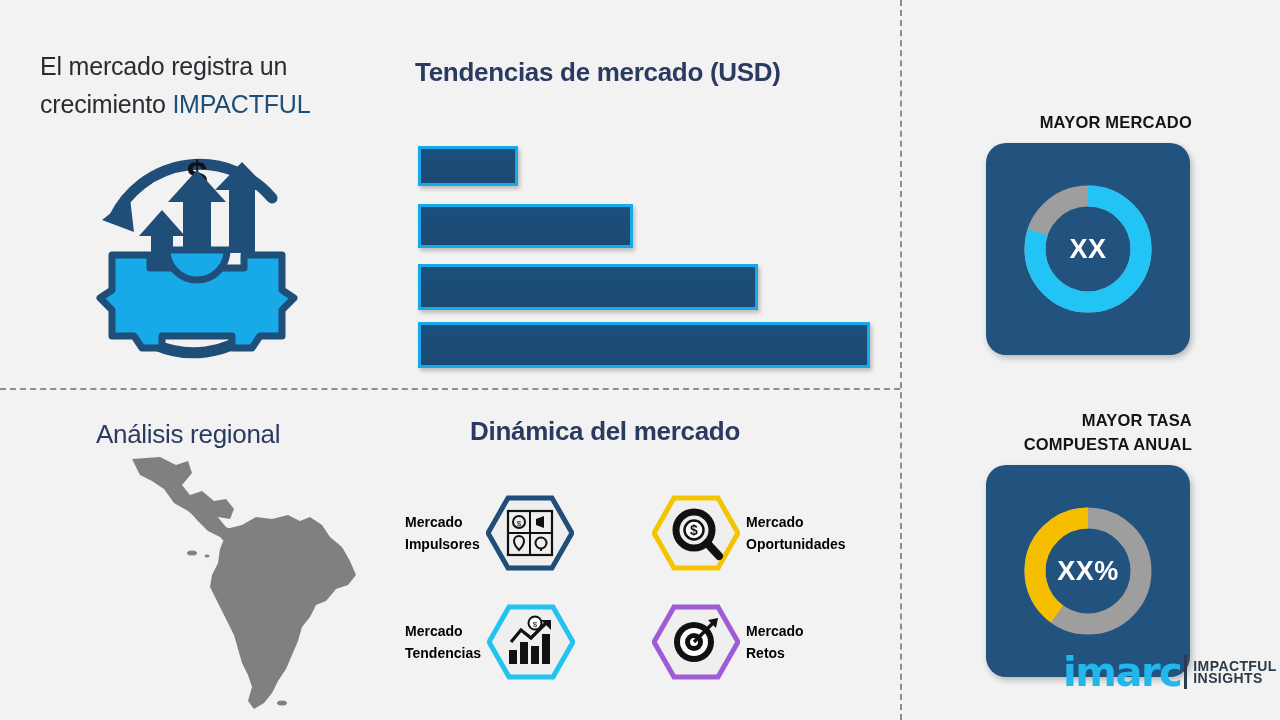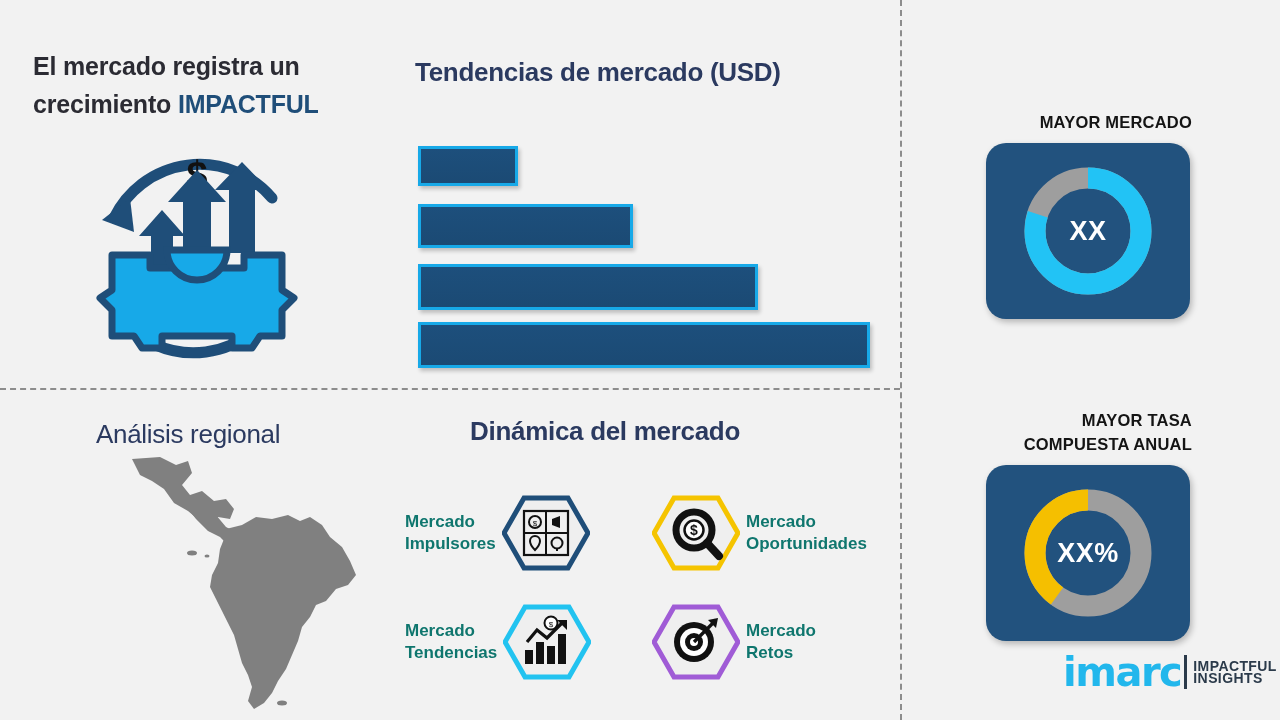--- a/index.html
+++ b/index.html
@@ -33,25 +33,25 @@
     left: 0px;
     top: 388px;
     width: 900px;
     height: 0px;
     border-top: 2px dashed #8d8d8d;
   }
 
   
   .heading-growth {
     position: absolute;
-    left: 33px;
+    left: 40px;
     top: 47px;
     width: 350px;
     font-size: 25px;
-    font-weight: bold;
+    font-weight: normal;
     line-height: 38px;
     color: #2b2b33;
     letter-spacing: -0.2px;
   }
   .heading-growth .accent { color: #1f4e79; }
 
   .heading-opportunity {
     position: absolute;
     left: 415px;
     top: 57px;
@@ -119,23 +119,23 @@
     height: 258px;
   }
 
   
   .hex-item {
     position: absolute;
     display: flex;
     align-items: center;
   }
   .hex-label {
-    font-size: 17px;
-    font-weight: bold;
-    color: #0f766e;
+    font-size: 14px;
+    font-weight: bold;
+    color: #000000;
     line-height: 22px;
     white-space: nowrap;
   }
   .hex-shape {
     position: relative;
     width: 88px;
     height: 76px;
     flex: 0 0 auto;
   }
   .hex-shape svg { display: block; }
@@ -148,21 +148,21 @@
   .donut-title {
     font-size: 16.5px;
     font-weight: bold;
     color: #141414;
     line-height: 24px;
     letter-spacing: 0.2px;
   }
   .donut-card {
     position: relative;
     width: 204px;
-    height: 176px;
+    height: 212px;
     margin: 9px auto 0 auto;
     background: #22527e;
     border-radius: 20px;
     box-shadow: 2px 3px 6px rgba(0,0,0,0.25);
   }
   .donut-card svg {
     position: absolute;
     left: 50%;
     top: 50%;
     transform: translate(-50%, -50%);

